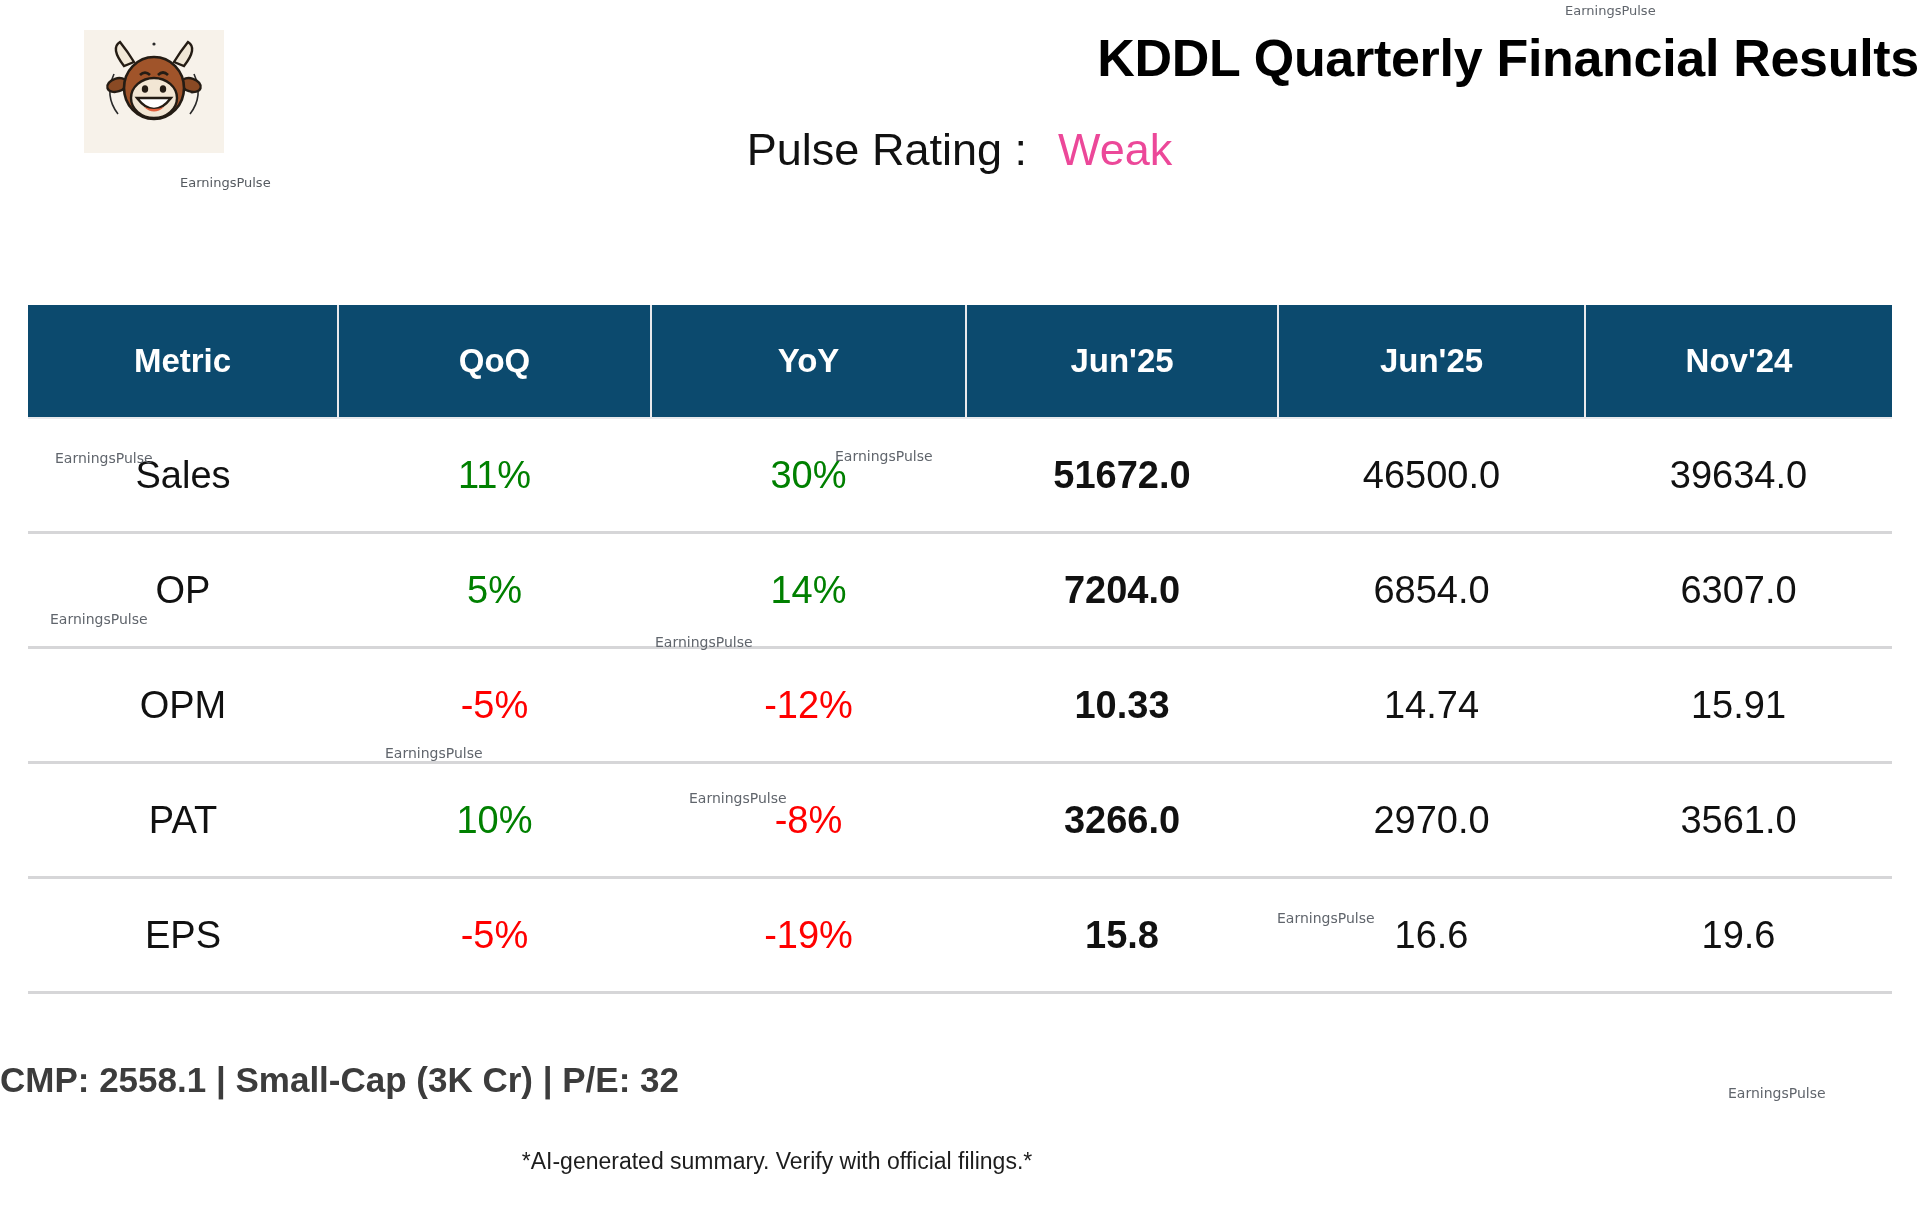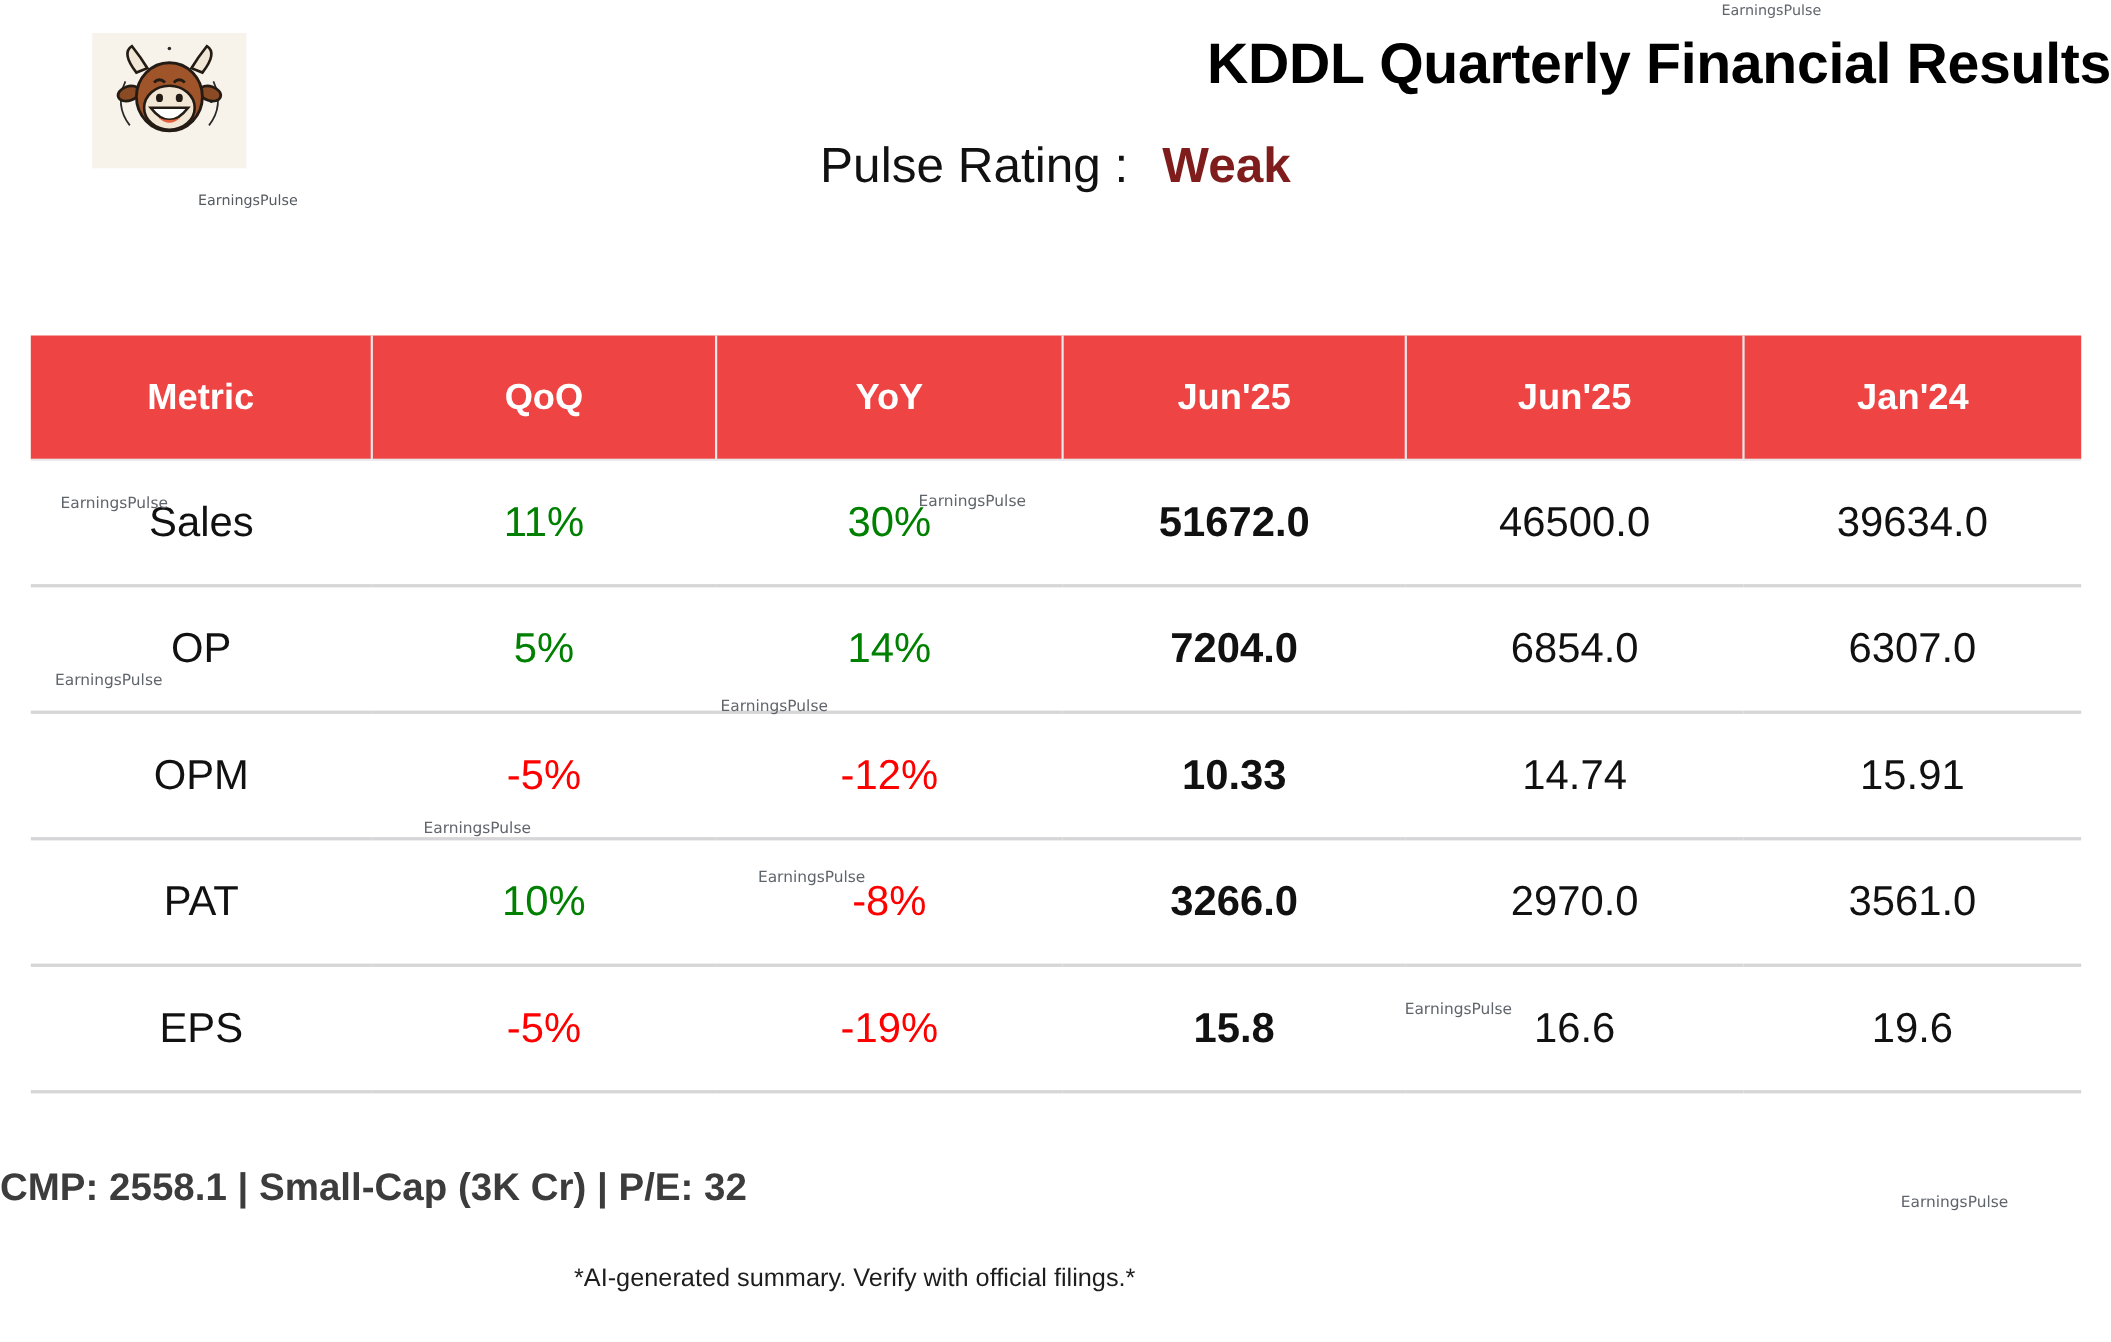--- a/index.html
+++ b/index.html
@@ -58,43 +58,43 @@
     top: 124px;
     left: 0;
     width: 1919px;
     text-align: center;
     font-size: 45px;
     color: #111111;
     font-weight: normal;
     white-space: nowrap;
   }
   #pulse-line .rating-value {
-    font-weight: bold;
-    color: #7f1d1d;
+    font-weight: normal;
+    color: #ec4899;
     margin-left: 31px;
   }
 
   
   #results-table {
     position: absolute;
     left: 28px;
     top: 305px;
     width: 1864px;
     border-collapse: collapse;
     table-layout: fixed;
   }
   #results-table col.c-metric { width: 310px; }
   #results-table col.c-qoq    { width: 313px; }
   #results-table col.c-yoy    { width: 315px; }
   #results-table col.c-cur    { width: 312px; }
   #results-table col.c-prev   { width: 307px; }
   #results-table col.c-yago   { width: 307px; }
 
   #results-table thead th {
-    background: #ef4444;
+    background: #0c4a6e;
     color: #ffffff;
     font-size: 33px;
     font-weight: bold;
     height: 110px;
     text-align: center;
     border-right: 2px solid #e9e9ec;
     border-bottom: 2px solid #e9e9ec;
     vertical-align: middle;
   }
   #results-table thead th:last-child { border-right: none; }
@@ -200,21 +200,21 @@
       <col class="c-prev">
       <col class="c-yago">
   </colgroup>
   <thead>
     <tr>
       <th>Metric</th>
       <th>QoQ</th>
       <th>YoY</th>
       <th>Jun'25</th>
       <th>Jun'25</th>
-      <th>Jan'24</th>
+      <th>Nov'24</th>
     </tr>
   </thead>
   <tbody>
     <tr>
       <td>Sales</td>
       <td class="pos">11%</td>
       <td class="pos">30%</td>
       <td class="bold">51672.0</td>
       <td>46500.0</td>
       <td>39634.0</td>

